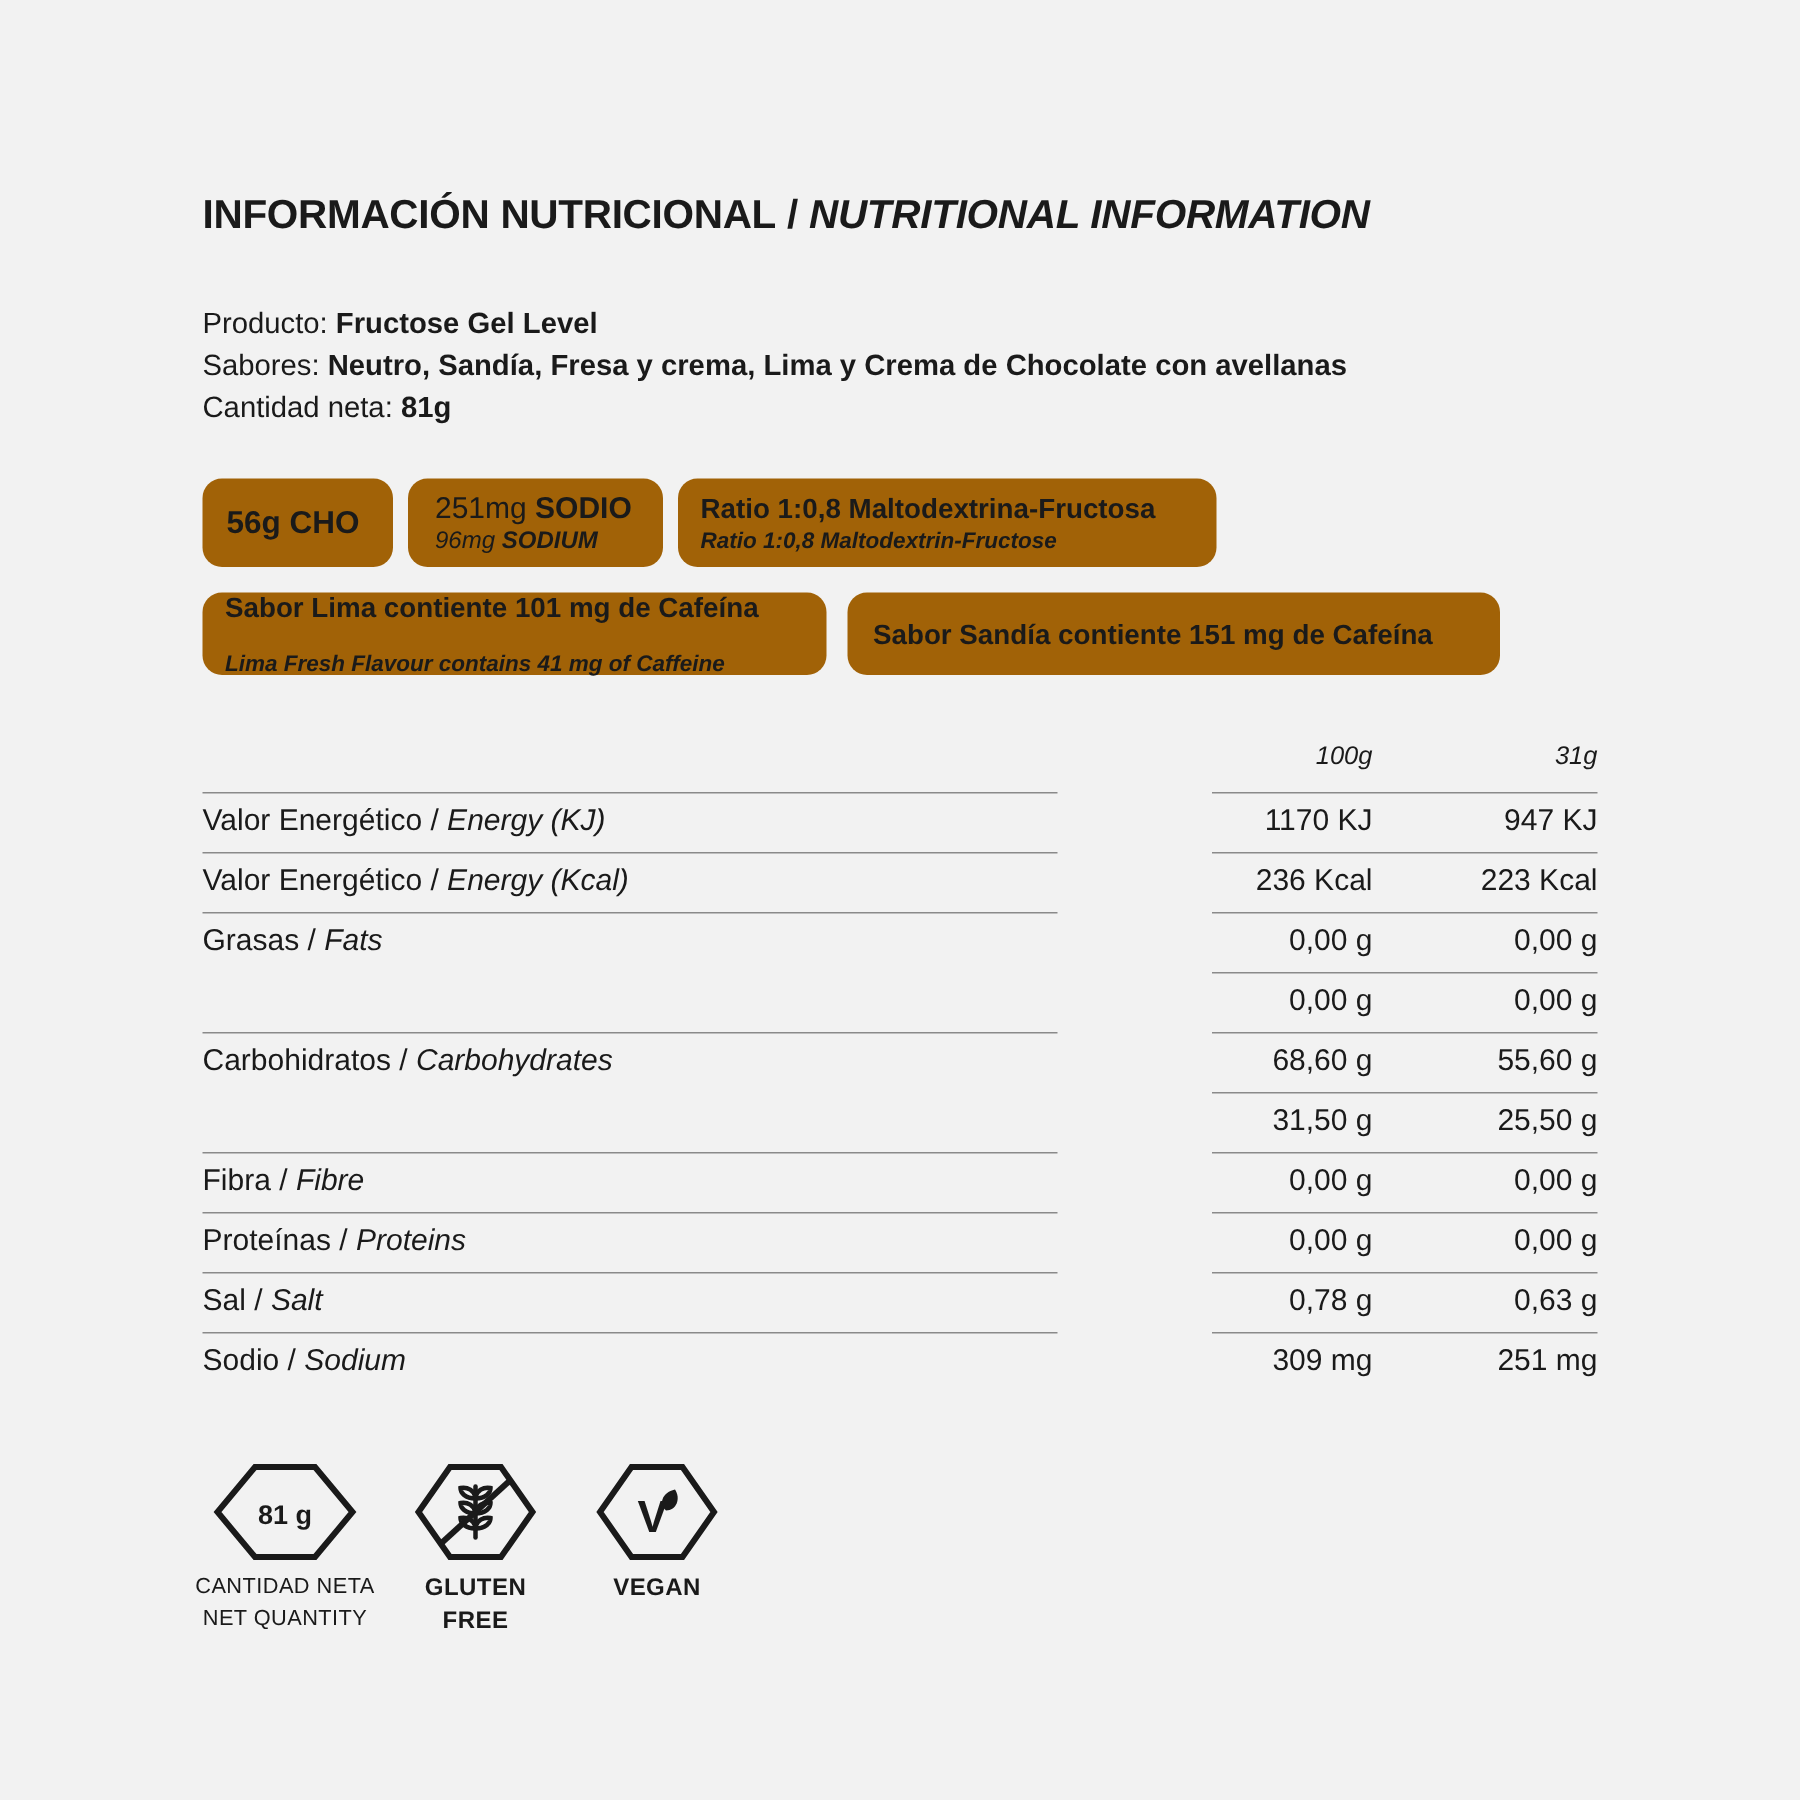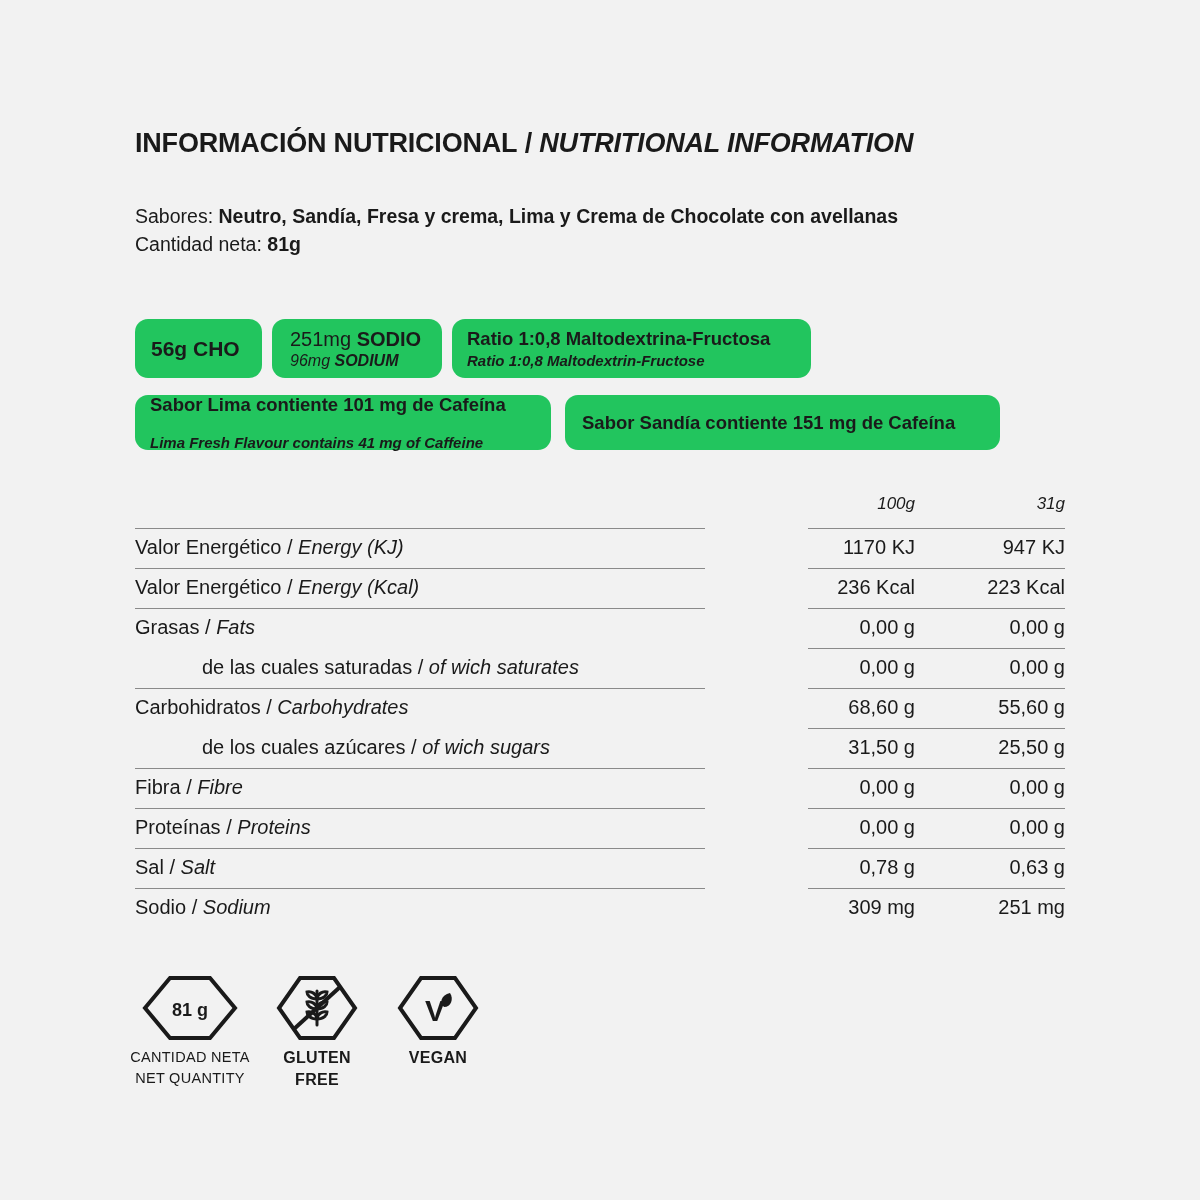--- a/index.html
+++ b/index.html
@@ -50,21 +50,21 @@
   }
   .meta .lbl {
     font-weight: normal;
   }
   .meta .val {
     font-weight: bold;
   }
   
   .pill {
     position: absolute;
-    background: #22c55e;
+    background: #a16207;
     border-radius: 13px;
     box-sizing: border-box;
     display: flex;
     flex-direction: column;
     justify-content: center;
   }
   .pill-row1 {
     font-size: 20px;
     line-height: 24px;
     font-weight: bold;
@@ -261,20 +261,24 @@
 <div class="page">
 
   <div class="title">
     <span class="es">INFORMACIÓN NUTRICIONAL</span>
     <span class="sep">/</span>
     <span class="en">NUTRITIONAL INFORMATION</span>
   </div>
 
   <div class="meta">
     <div>
+      <span class="lbl">Producto:</span>
+      <span class="val">Fructose Gel Level</span>
+    </div>
+    <div>
       <span class="lbl">Sabores:</span>
       <span class="val">Neutro, Sandía, Fresa y crema, Lima y Crema de Chocolate con avellanas</span>
     </div>
     <div>
       <span class="lbl">Cantidad neta:</span>
       <span class="val">81g</span>
     </div>
   </div>
 
   <div class="pill" id="pill-cho">
@@ -346,48 +350,38 @@
           <span>Grasas</span>
           <span>/</span>
           <span class="en">Fats</span>
         </div>
         <div class="v1">0,00 g</div>
         <div class="v2">0,00 g</div>
       </div>
 
       <div class="rule-right" style="top:120px;"></div>
       <div class="row indent">
-        <div class="label">
-          <span>de las cuales saturadas</span>
-          <span>/</span>
-          <span class="en">of wich saturates</span>
-        </div>
         <div class="v1">0,00 g</div>
         <div class="v2">0,00 g</div>
       </div>
 
       <div class="rule-right" style="top:160px;"></div>
       <div class="rule-left" style="top:160px;"></div>
       <div class="row">
         <div class="label">
           <span>Carbohidratos</span>
           <span>/</span>
           <span class="en">Carbohydrates</span>
         </div>
         <div class="v1">68,60 g</div>
         <div class="v2">55,60 g</div>
       </div>
 
       <div class="rule-right" style="top:200px;"></div>
       <div class="row indent">
-        <div class="label">
-          <span>de los cuales azúcares</span>
-          <span>/</span>
-          <span class="en">of wich sugars</span>
-        </div>
         <div class="v1">31,50 g</div>
         <div class="v2">25,50 g</div>
       </div>
 
       <div class="rule-right" style="top:240px;"></div>
       <div class="rule-left" style="top:240px;"></div>
       <div class="row">
         <div class="label">
           <span>Fibra</span>
           <span>/</span>

